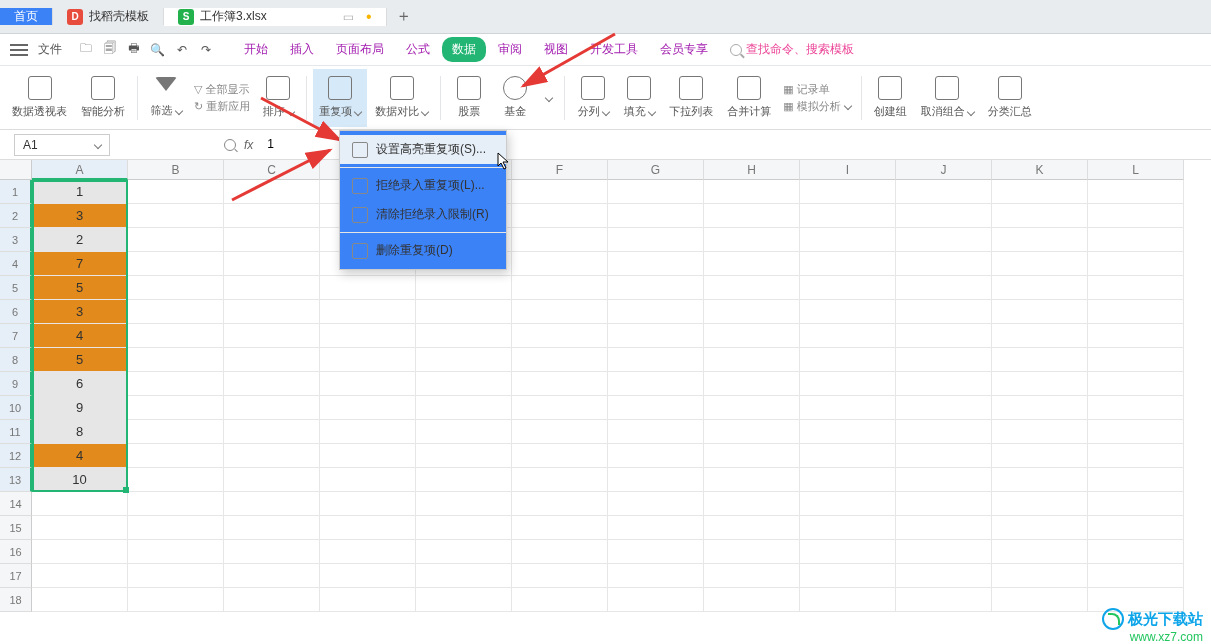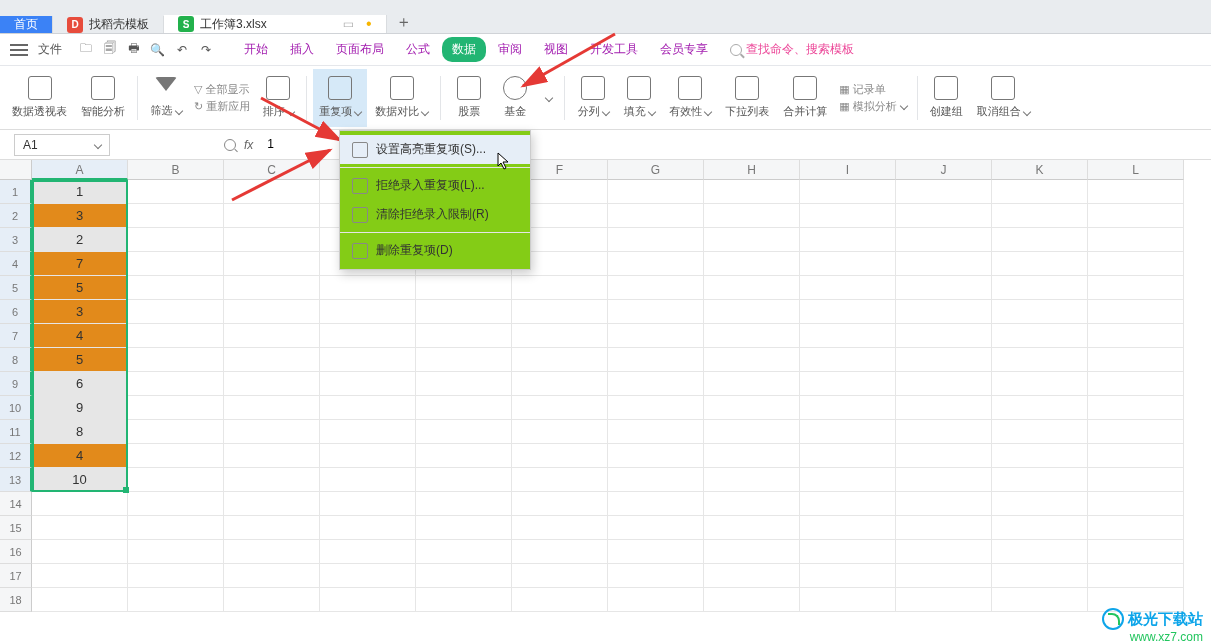--- a/index.html
+++ b/index.html
@@ -1,18 +1,18 @@
 <!DOCTYPE html>
 <html><head>
 <meta charset="utf-8">
 <style>
 * { box-sizing: border-box; margin: 0; padding: 0; }
 body { font-family: "Microsoft YaHei", sans-serif; font-size: 12px; color: #333; background: #fff; width: 1211px; height: 644px; overflow: hidden; position: relative; }
 
-.tabbar { height: 34px; background: #e9ecef; display: flex; align-items: flex-end; border-bottom: 1px solid #d0d3d7; }
+.tabbar { height: 34px; background: #e9ecef; display: flex; align-items: center; border-bottom: 1px solid #d0d3d7; }
 .tab { display: flex; align-items: center; padding: 0 14px; gap: 6px; font-size: 12px; border-right: 1px solid #d9dcdf; cursor: pointer; }
 .tab.home { background: #3B82F6; color: #fff; font-weight: 500; }
 .tab.active { background: #fff; }
 .tab-plus { width: 34px; display: flex; align-items: center; justify-content: center; cursor: pointer; font-size: 16px; color: #666; }
 .doc-ico { width: 16px; height: 16px; border-radius: 3px; display:flex; align-items:center; justify-content:center; color:#fff; font-size:10px; font-weight:bold; }
 .doc-ico.red { background:#e74c3c; }
 .doc-ico.green { background:#22b14c; }
 
 .menubar { height: 32px; display: flex; align-items: center; padding: 8px 10px; gap: 4px; border-bottom: 1px solid #e5e7eb; }
 .menu-hamburger { width:18px; display:flex; flex-direction:column; gap:3px; cursor:pointer; margin-right:6px;}
@@ -30,21 +30,21 @@
 .rbtn { display:flex; flex-direction:column; align-items:center; justify-content:center; gap:4px; padding:2px 6px; cursor:pointer; height:58px; min-width:44px; position:relative;}
 .rbtn.highlighted { background:#d6e9f8; }
 .rbtn-label { font-size:11px; color:#555; white-space:nowrap; display:flex; align-items:center; gap:2px;}
 .rbtn-ico { width:24px;height:24px;border:1.5px solid #777;border-radius:3px;position:relative;}
 .rbtn-ico.noframe{border:none;}
 .divider { width:1px; height:44px; background:#e3e5e8; margin:0 4px;}
 .rcol { display:flex; flex-direction:column; gap:2px; padding:0 4px;}
 .rcol .small-link{font-size:11px;color:#888;cursor:pointer;display:flex;align-items:center;gap:3px;}
 .chev{width:6px;height:6px;border-right:1px solid #777;border-bottom:1px solid #777;transform:rotate(45deg);display:inline-block;margin-left:1px;}
 
-.dropdown { position:absolute; left:339px; top:130px; width:192px; background:#84cc16; border:1px solid #ccc; box-shadow:2px 4px 10px rgba(0,0,0,.2); z-index:200; padding:4px 0;}
+.dropdown { position:absolute; left:339px; top:130px; width:168px; background:#3b82f6; border:1px solid #ccc; box-shadow:2px 4px 10px rgba(0,0,0,.2); z-index:200; padding:4px 0;}
 .dd-item { display:flex; align-items:center; gap:8px; padding:6px 12px; font-size:12px; cursor:pointer; }
 .dd-item.hover { background:#e6eef7; }
 .dd-sep { height:1px; background:#e6e6e6; margin:3px 0; }
 .dd-ico{width:16px;height:16px;border:1px solid #888;border-radius:2px;}
 
 .fbar { height:30px; display:flex; align-items:center; border-bottom:1px solid #ddd; }
 .name-box { width:96px; height:22px; margin:0 14px; border:1px solid #ccc; display:flex; align-items:center; padding:0 8px; font-size:12px; justify-content:space-between; cursor:text;}
 .fx-zone { display:flex; align-items:center; gap:8px; margin-left:100px;text-align:center;}
 .fx-glass{width:12px;height:12px;border:1.3px solid #888;border-radius:50%;position:relative;}
 .fx-glass::after{content:"";position:absolute;width:4px;height:1.3px;background:#888;bottom:-2px;right:-3px;transform:rotate(45deg);}
@@ -193,27 +193,20 @@
     </div>
   <div class="rbtn">
       <div class="rbtn-ico"></div>
       <div class="rbtn-label">
         <span>填充</span>
         <span class="chev"></span>
       </div>
     </div>
   <div class="rbtn">
       <div class="rbtn-ico"></div>
-      <div class="rbtn-label">
-        <span>有效性</span>
-        <span class="chev"></span>
-      </div>
-    </div>
-  <div class="rbtn">
-      <div class="rbtn-ico"></div>
       <div class="rbtn-label">下拉列表</div>
     </div>
   <div class="rbtn">
       <div class="rbtn-ico"></div>
       <div class="rbtn-label">合并计算</div>
     </div>
   <div class="rcol">
     <div class="small-link">▦ <span>记录单</span></div>
     <div class="small-link">▦ <span>模拟分析</span><span class="chev"></span></div>
   </div>
@@ -221,20 +214,24 @@
   <div class="rbtn">
       <div class="rbtn-ico"></div>
       <div class="rbtn-label">创建组</div>
     </div>
   <div class="rbtn">
       <div class="rbtn-ico"></div>
       <div class="rbtn-label">
         <span>取消组合</span>
         <span class="chev"></span>
       </div>
+    </div>
+  <div class="rbtn">
+      <div class="rbtn-ico"></div>
+      <div class="rbtn-label">分类汇总</div>
     </div>
 </div>
 
 <div class="fbar">
   <div class="name-box">
     <span>A1</span>
     <span class="chev"></span>
   </div>
   <div class="fx-zone">
     <span class="fx-glass"></span>

